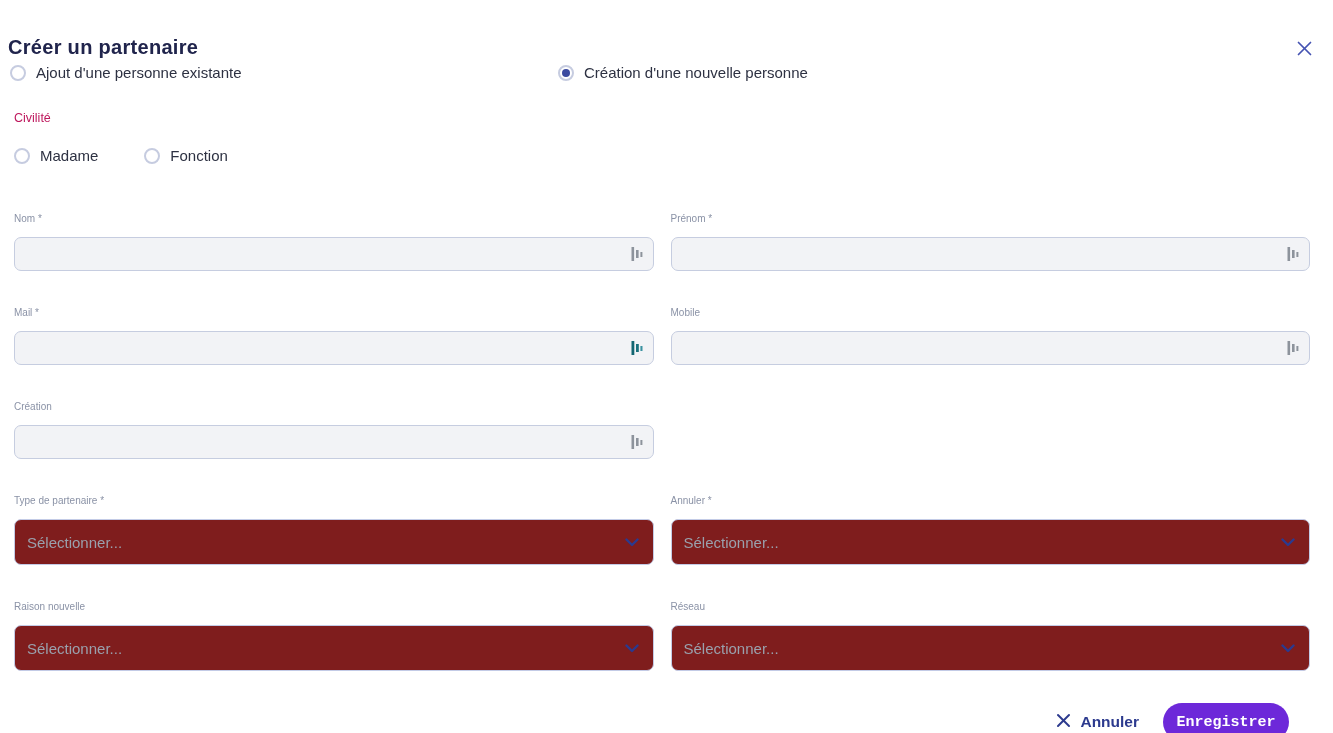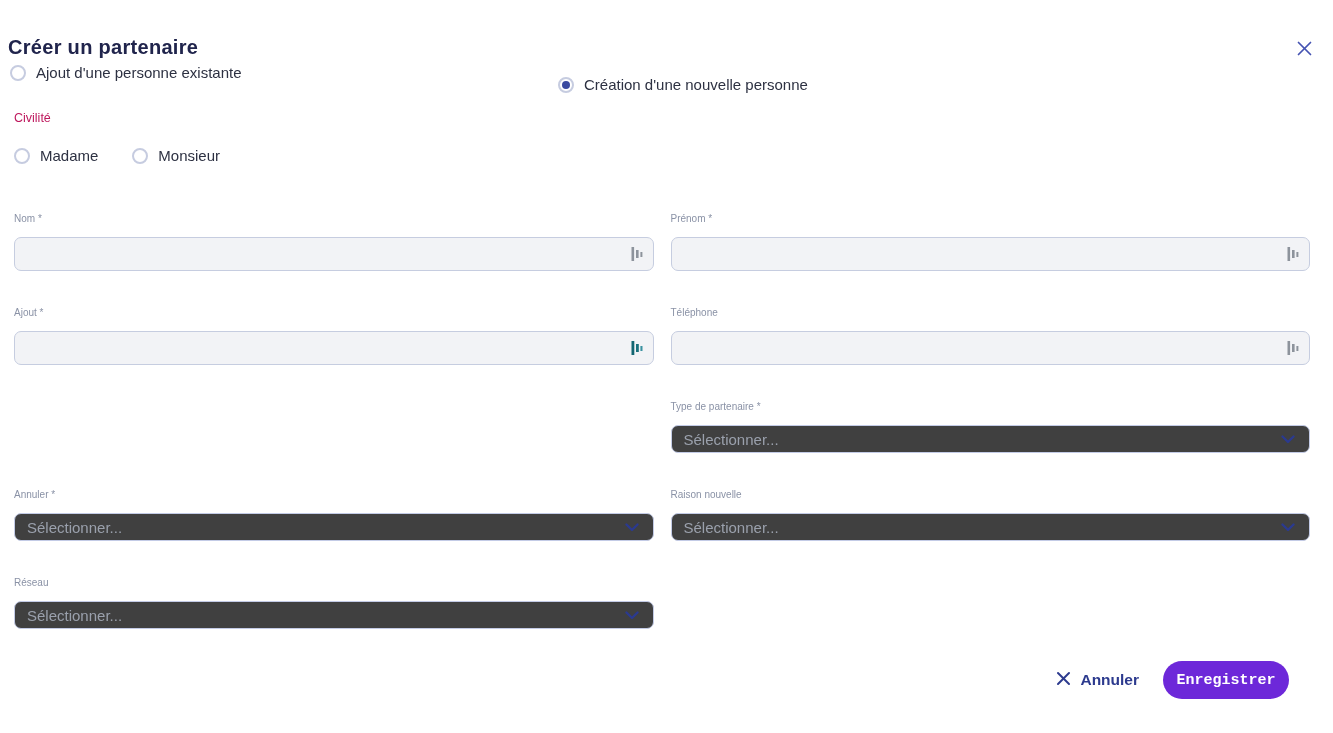--- a/index.html
+++ b/index.html
@@ -10,48 +10,48 @@
 
   
   .header { display:flex; justify-content:space-between; align-items:flex-start;
             padding:36px 18px 0 8px; height:42px; }
   .title { font-size:20px; font-weight:700; color:#20244c; letter-spacing:.3px; }
   .close-btn { background:none; border:none; cursor:pointer; padding:2px; margin-top:2px; }
 
   
   .mode-row { position:relative; height:18px; margin-top:22px; padding-left:10px; }
   .radio-opt { display:inline-flex; align-items:center; gap:10px; cursor:pointer; }
-  .mode-row .opt-2 { position:absolute; left:558px; top:12px; }
+  .mode-row .opt-2 { position:absolute; left:558px; top:0; }
   .radio { width:16px; height:16px; border:2px solid #c6cce0; border-radius:50%;
            background:#fff; display:inline-flex; align-items:center; justify-content:center;
            flex:0 0 16px; }
   .radio .dot { width:8px; height:8px; border-radius:50%; background:#3b4aa0; display:none; }
   .radio.checked .dot { display:block; }
   .radio-label { font-size:15px; color:#2d3142; }
 
   .content { padding:0 23px 0 14px; }
 
   .civility-label { margin-top:29px; font-size:12.5px; color:#be185d; line-height:14px; }
-  .civility-opts { margin-top:22px; display:flex; gap:34px; height:17px; align-items:center; }
+  .civility-opts { margin-top:22px; display:flex; gap:46px; height:17px; align-items:center; }
 
   
   .grid { margin-top:48px; display:grid; grid-template-columns:1fr 1fr;
           column-gap:17px; row-gap:35px; }
   .field-label { display:block; font-size:10px; color:#8a92a6; line-height:14px;
                  margin-bottom:11px; }
   .text-box { position:relative; height:34px; background:#f2f3f6;
               border:1px solid #c6cde0; border-radius:7px; }
   .text-box input { width:100%; height:100%; border:none; background:transparent;
                     outline:none; padding:0 34px 0 12px; font-size:15px; color:#2d3142;
                     font-family:"Liberation Sans", sans-serif; }
   .trail-icon { position:absolute; right:10px; top:50%; transform:translateY(-50%);
                 display:flex; }
 
   .select-box { display:flex; align-items:center; justify-content:space-between;
-                height:28px; background:#404040; border:1px solid #c3cbe6;
+                height:46px; background:#7f1d1d; border:1px solid #c3cbe6;
                 border-radius:7px; padding:0 14px 0 12px; cursor:pointer; }
   .placeholder { font-size:15px; color:#9aa0ac; }
 
   
   .footer { display:flex; justify-content:flex-end; align-items:center; gap:24px;
             margin-top:32px; padding-right:21px; height:38px; }
   .cancel-link { display:inline-flex; align-items:center; gap:9px; background:none;
                  border:none; cursor:pointer; color:#2c3a8e; font-weight:700;
                  font-size:15.5px; font-family:"Liberation Sans", sans-serif; }
   .save-btn { width:126px; height:38px; border-radius:19px; border:none;
@@ -91,21 +91,21 @@
   <div class="content">
 
     <div class="civility-label">Civilité</div>
     <div class="civility-opts">
       <span class="radio-opt">
         <span class="radio"></span>
         <span class="radio-label">Madame</span>
       </span>
       <span class="radio-opt">
         <span class="radio"></span>
-        <span class="radio-label">Monsieur</span>
+        <span class="radio-label">Fonction</span>
       </span>
     </div>
 
     <div class="grid">
 
       <div class="field">
         <span class="field-label">Nom *</span>
         <div class="text-box">
           <input type="text" value="" style="">
           <span class="trail-icon">
@@ -125,35 +125,48 @@
             <svg width="12" height="16" viewBox="0 0 12 16">
               <rect x="0.5" y="1" width="2.6" height="14" fill="#8d939c"></rect>
               <rect x="5" y="4" width="2.6" height="8" fill="#8d939c"></rect>
               <rect x="9.4" y="6" width="2" height="5" fill="#8d939c"></rect>
             </svg>
           </span>
         </div>
       </div>
 
       <div class="field">
-        <span class="field-label">Ajout *</span>
+        <span class="field-label">Mail *</span>
         <div class="text-box">
           <input type="text" value="" style="">
           <span class="trail-icon">
             <svg width="12" height="16" viewBox="0 0 12 16">
               <rect x="0.5" y="1" width="2.8" height="14" fill="#136672"></rect>
               <rect x="5" y="4" width="2.8" height="8" fill="#19717d"></rect>
               <rect x="9.4" y="6" width="2.1" height="5" fill="#3a92a0"></rect>
             </svg>
           </span>
         </div>
       </div>
-
-      <div class="field">
-        <span class="field-label">Téléphone</span>
+      <div class="field">
+        <span class="field-label">Mobile</span>
+        <div class="text-box">
+          <input type="text" value="" style="">
+          <span class="trail-icon">
+            <svg width="12" height="16" viewBox="0 0 12 16">
+              <rect x="0.5" y="1" width="2.6" height="14" fill="#8d939c"></rect>
+              <rect x="5" y="4" width="2.6" height="8" fill="#8d939c"></rect>
+              <rect x="9.4" y="6" width="2" height="5" fill="#8d939c"></rect>
+            </svg>
+          </span>
+        </div>
+      </div>
+
+      <div class="field">
+        <span class="field-label">Création</span>
         <div class="text-box">
           <input type="text" value="" style="">
           <span class="trail-icon">
             <svg width="12" height="16" viewBox="0 0 12 16">
               <rect x="0.5" y="1" width="2.6" height="14" fill="#8d939c"></rect>
               <rect x="5" y="4" width="2.6" height="8" fill="#8d939c"></rect>
               <rect x="9.4" y="6" width="2" height="5" fill="#8d939c"></rect>
             </svg>
           </span>
         </div>

